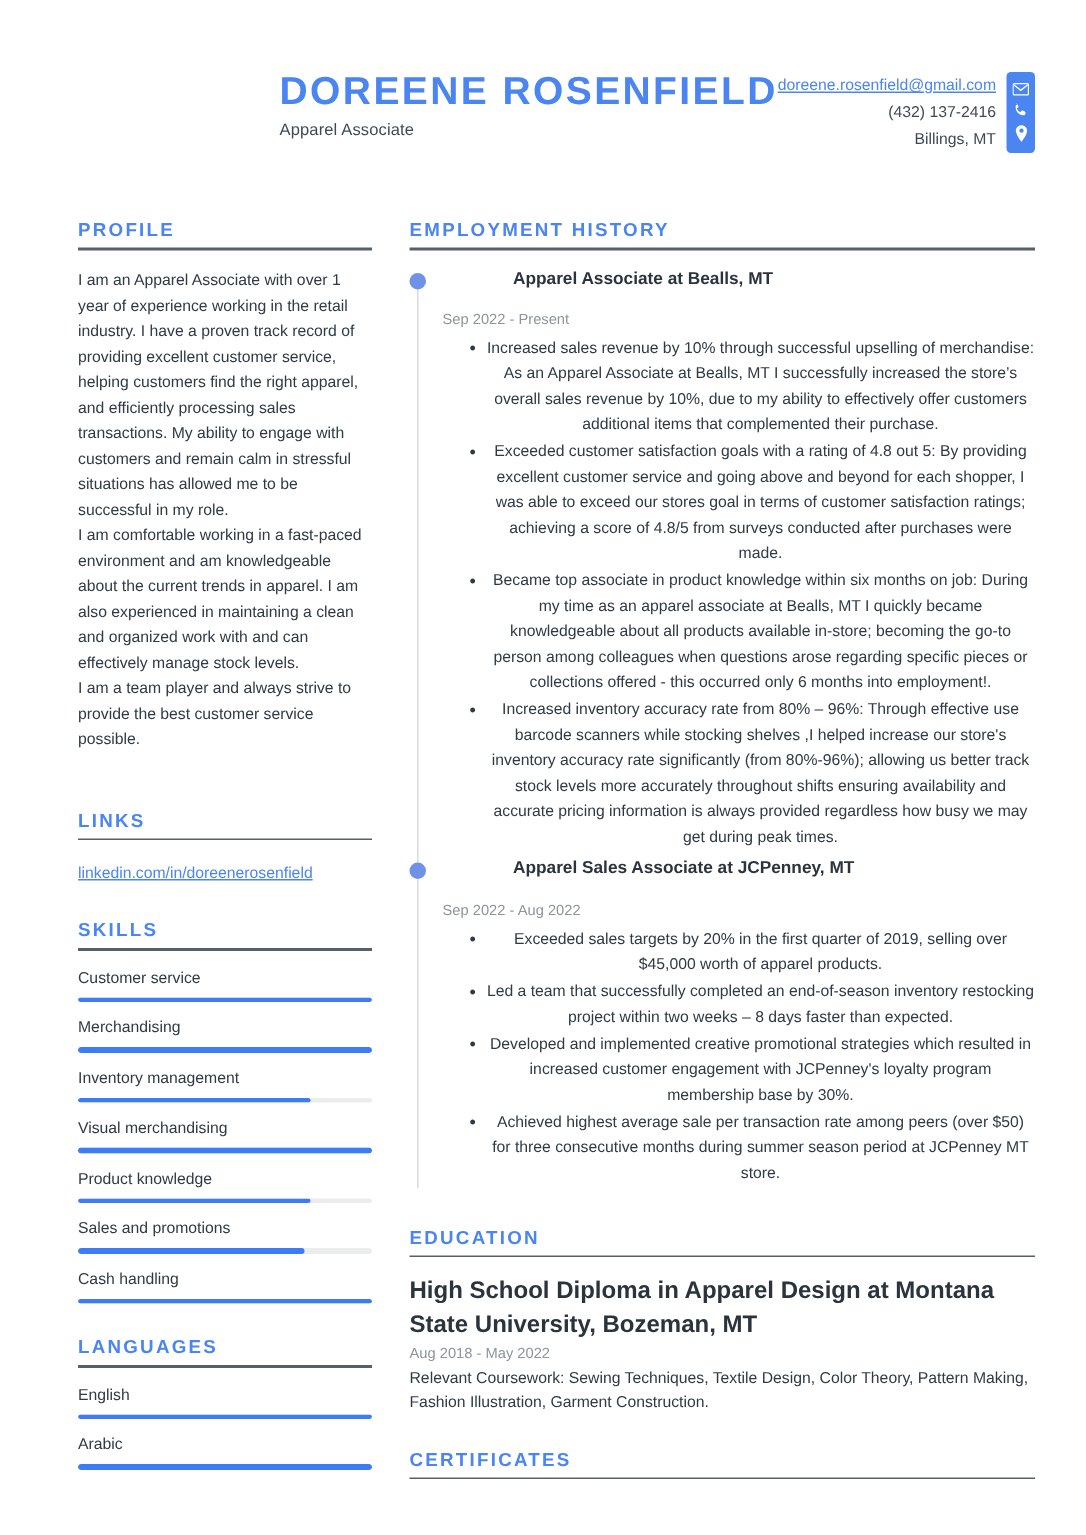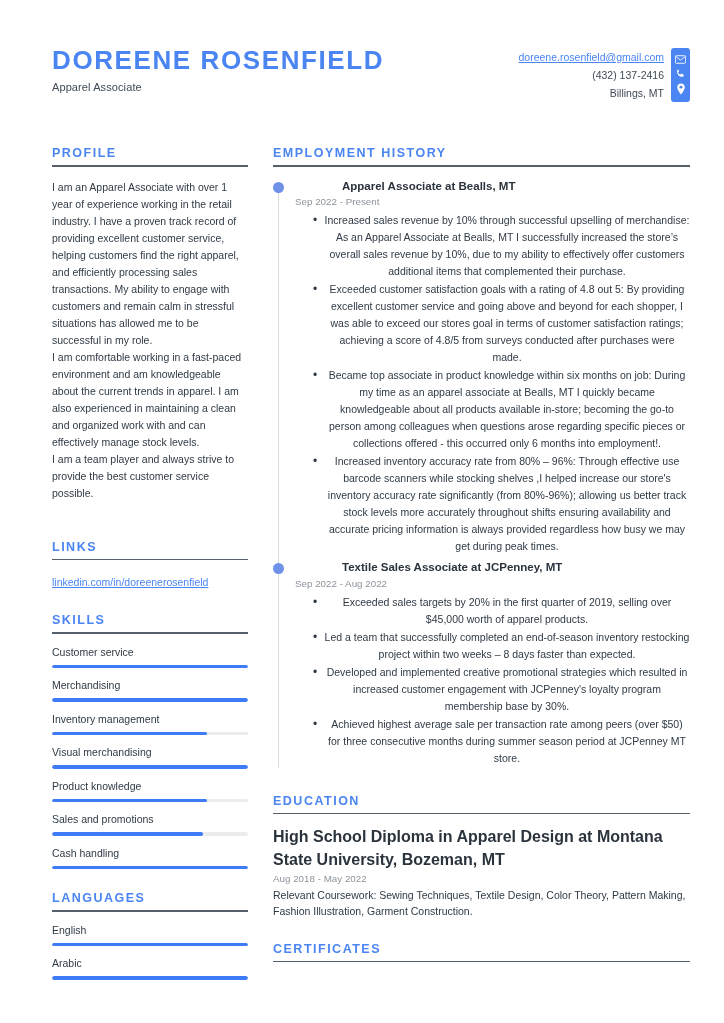--- a/index.html
+++ b/index.html
@@ -15,21 +15,21 @@
     height: 1023px;
     background: #ffffff;
     overflow: hidden;
     padding: 42px 34px 0 52px;
   }
 
   
   .header {
     display: flex;
     align-items: flex-start;
-    justify-content: space-between;
+    justify-content: flex-end;
     margin-bottom: 44px;
   }
   .name-block { padding-top: 4px; }
   .name {
     font-size: 26px;
     font-weight: bold;
     letter-spacing: 1.6px;
     color: #4a85f2;
     line-height: 1.12;
     white-space: nowrap;
@@ -152,21 +152,21 @@
   .job-head {
     font-size: 11.5px;
     font-weight: bold;
     color: #2b333d;
     line-height: 1.35;
     margin-left: 47px;
   }
   .job-date {
     font-size: 9.8px;
     color: #8d949c;
-    margin-top: 2px;
+    margin-top: 14px;
     margin-bottom: 5px;
   }
   ul.achievements {
     list-style: none;
     margin: 0;
     padding: 0 0 0 18px;
     text-align: center;
   }
   ul.achievements li {
     position: relative;
@@ -347,21 +347,21 @@
               <div class="job-date">Sep 2022 - Present</div>
               <ul class="achievements">
                 <li>Increased sales revenue by 10% through successful upselling of merchandise: As an Apparel Associate at Bealls, MT I successfully increased the store’s overall sales revenue by 10%, due to my ability to effectively offer customers additional items that complemented their purchase.</li>
                 <li>Exceeded customer satisfaction goals with a rating of 4.8 out 5: By providing excellent customer service and going above and beyond for each shopper, I was able to exceed our stores goal in terms of customer satisfaction ratings; achieving a score of 4.8/5 from surveys conducted after purchases were made.</li>
                 <li>Became top associate in product knowledge within six months on job: During my time as an apparel associate at Bealls, MT I quickly became knowledgeable about all products available in-store; becoming the go-to person among colleagues when questions arose regarding specific pieces or collections offered - this occurred only 6 months into employment!.</li>
                 <li>Increased inventory accuracy rate from 80% – 96%: Through effective use barcode scanners while stocking shelves ,I helped increase our store's inventory accuracy rate significantly (from 80%-96%); allowing us better track stock levels more accurately throughout shifts ensuring availability and accurate pricing information is always provided regardless how busy we may get during peak times.</li>
               </ul>
             </div>
             <div class="timeline-item">
               <span class="dot"></span>
-              <div class="job-head">Textile Sales Associate at JCPenney, MT</div>
+              <div class="job-head">Apparel Sales Associate at JCPenney, MT</div>
               <div class="job-date">Sep 2022 - Aug 2022</div>
               <ul class="achievements">
                 <li>Exceeded sales targets by 20% in the first quarter of 2019, selling over $45,000 worth of apparel products.</li>
                 <li>Led a team that successfully completed an end-of-season inventory restocking project within two weeks – 8 days faster than expected.</li>
                 <li>Developed and implemented creative promotional strategies which resulted in increased customer engagement with JCPenney's loyalty program membership base by 30%.</li>
                 <li>Achieved highest average sale per transaction rate among peers (over $50) for three consecutive months during summer season period at JCPenney MT store.</li>
               </ul>
             </div>
           </div>
       </div>

